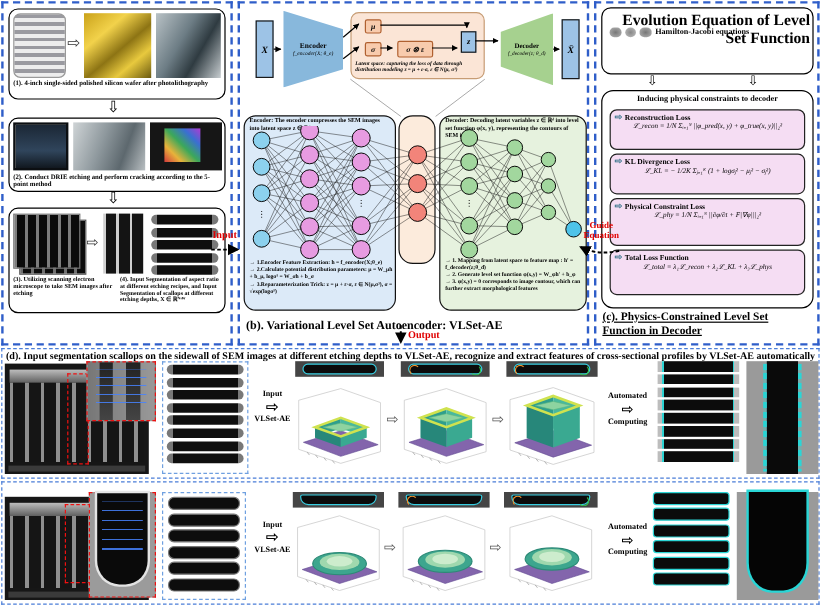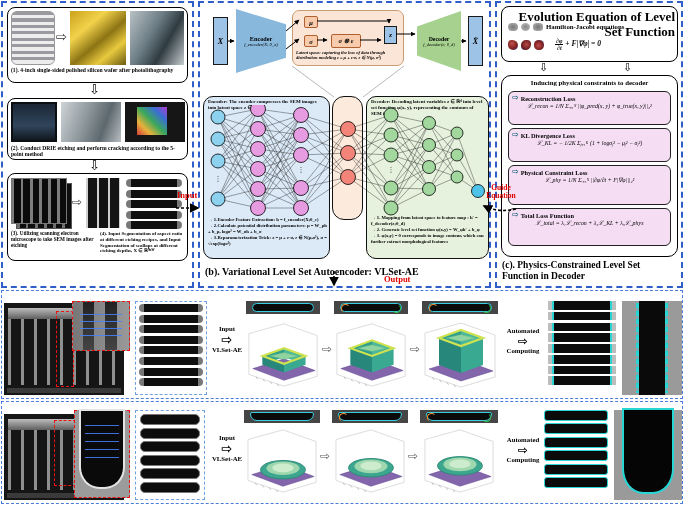--- a/index.html
+++ b/index.html
@@ -294,32 +294,20 @@
 
   <div class="panel" style="left:495px;top:1px;width:188px;height:287px;">
     <div class="rbox" style="left:4px;top:3px;width:177px;height:56px;">
       <div class="abs cap" style="left:2px;top:3px;width:171px;font-size:13px;text-align:right;">Evolution Equation of Level Set Function</div>
       <div class="abs" style="left:6px;top:16px;width:165px;display:flex;align-items:center;gap:3px;">
         <span style="width:10px;height:8px;background:radial-gradient(#777,#b5b5b5);border-radius:45% 45% 45% 45%/60% 60% 60% 60%;"></span>
         <span style="width:9px;height:8px;background:radial-gradient(#888,#c0c0c0);border-radius:50%;"></span>
         <span style="width:10px;height:8px;background:radial-gradient(#777,#b5b5b5);border-radius:40%;"></span>
         <span class="cap" style="font-size:6.8px;">Hamilton-Jacobi equations</span>
       </div>
-      <div class="abs" style="left:6px;top:31px;width:165px;display:flex;align-items:center;gap:3px;">
-        <span style="width:10px;height:10px;background:radial-gradient(circle at 40% 35%,#c05050,#7c1d1d 60%,#3a5bbd 90%);border-radius:35% 55% 45% 50%;"></span>
-        <span style="width:10px;height:10px;background:radial-gradient(circle at 55% 45%,#b84848,#6b1d1d 65%,#3a5bbd 92%);border-radius:50% 40% 55% 40%;"></span>
-        <span style="width:10px;height:10px;background:radial-gradient(circle at 45% 55%,#c05050,#7c1d1d 60%,#3a5bbd 90%);border-radius:45%;"></span>
-        <span style="font-style:italic;font-weight:bold;font-size:7.5px;margin-left:8px;">
-          <span class="frac" style="font-size:6px;">
-              <span class="num">∂φ</span>
-              <span>∂t</span>
-            </span>
-          <span>+ F|∇φ| = 0</span>
-        </span>
-      </div>
     </div>
     <span class="glyph abs" style="left:42px;top:59px;font-size:11px;">⇩</span>
     <span class="glyph abs" style="left:126px;top:59px;font-size:11px;">⇩</span>
     <div class="rbox" style="left:4px;top:72px;width:177px;height:182px;border-radius:10px;">
       <div class="abs cap" style="left:2px;top:3px;width:171px;font-size:6.8px;text-align:center;">Inducing physical constraints to decoder</div>
       <div class="lossbox" style="top:15px;height:34px;">
         <div class="losstitle">
             <span class="glyph" style="color:#17627a;font-size:8px;">⇨</span>
             <span>Reconstruction Loss</span>
           </div>
@@ -340,24 +328,25 @@
         <div class="lossf">ℒ_phy = 1/N Σᵢ₌₁ᴺ ||∂φ/∂t + F|∇φ|||₂²</div>
       </div>
       <div class="lossbox" style="top:132px;height:38px;">
         <div class="losstitle">
             <span class="glyph" style="color:#17627a;font-size:8px;">⇨</span>
             <span>Total Loss Function</span>
           </div>
         <div class="lossf">ℒ_total = λ₁ℒ_recon + λ₂ℒ_KL + λ₃ℒ_phys</div>
       </div>
     </div>
-    <div class="abs cap" style="left:5px;top:257px;width:177px;font-size:9.5px;">(c). Physics-Constrained Level Set Function in Decoder</div>
+    <div class="abs cap" style="left:5px;top:257px;width:177px;font-size:9.5px;text-decoration:underline;">(c). Physics-Constrained Level Set Function in Decoder</div>
   </div>
 
   <div class="panel panel-thin" style="left:1px;top:290px;width:682px;height:109px;">
+    <div class="abs cap" style="left:3px;top:1px;width:676px;font-size:8.4px;white-space:nowrap;overflow:hidden;">(d). Input segmentation scallops on the sidewall of SEM images at different etching depths to VLSet-AE, recognize and extract features of cross-sectional profiles by VLSet-AE automatically</div>
     <div class="semdark" style="left:2px;top:12px;width:120px;height:92px;">
       <div class="lip"></div>
       <div class="comb"></div>
       <div class="sbar"></div>
       <div class="redbox" style="left:52px;top:8px;width:16px;height:74px;"></div>
     </div>
     <div class="abs" style="left:70px;top:10px;width:58px;height:50px;background:linear-gradient(90deg,#777,#999);border:1.5px dashed #ee1111;z-index:2;">
       <div class="abs" style="left:18%;top:0;width:20%;height:100%;background:linear-gradient(180deg,#222,#444);"></div>
       <div class="abs" style="left:58%;top:0;width:20%;height:100%;background:linear-gradient(180deg,#222,#444);"></div>
       <div class="abs" style="left:12%;right:12%;top:12%;height:58%;background:repeating-linear-gradient(180deg,transparent 0 6px,rgba(70,130,255,.85) 6px 7px);"></div>
@@ -581,21 +570,21 @@
         <div class="eorow"></div>
         <div class="eorow"></div>
         <div class="eorow"></div>
     </div>
     <div class="abs" style="left:612px;top:8px;width:68px;height:90px;background:#9a9a9a;">
       <div class="abs" style="left:10px;right:10px;top:0;bottom:8px;background:#050505;border-radius:0 0 40% 40%/0 0 28% 28%;box-shadow:0 0 0 2px #29d6d6;"></div>
     </div>
   </div>
 
   <div class="redlbl" style="left:177px;top:191px;font-size:8.5px;">Input</div>
-  <div class="redlbl" style="left:340px;top:275px;font-size:8.5px;margin-left:44px;">Output</div>
+  <div class="redlbl" style="left:340px;top:275px;font-size:8.5px;">Output</div>
   <div class="redlbl" style="left:481px;top:184px;width:40px;font-size:7.5px;">Guide Equation</div>
   <svg id="ov" class="abs" style="left:0;top:0;z-index:50;pointer-events:none;" width="685" height="505" viewBox="0 0 685 505">
     <defs>
       <marker id="ah" markerWidth="7" markerHeight="7" refX="5" refY="3" orient="auto">
           <path d="M0,0 L6,3 L0,6 z" fill="#000"></path>
         </marker>
     </defs>
     <g stroke="#000" stroke-width="1.6" fill="none" stroke-dasharray="3,2">
       <path d="M176,208 h22" marker-end="url(#ah)"></path>
       <path d="M334,271 v14" marker-end="url(#ah)"></path>

